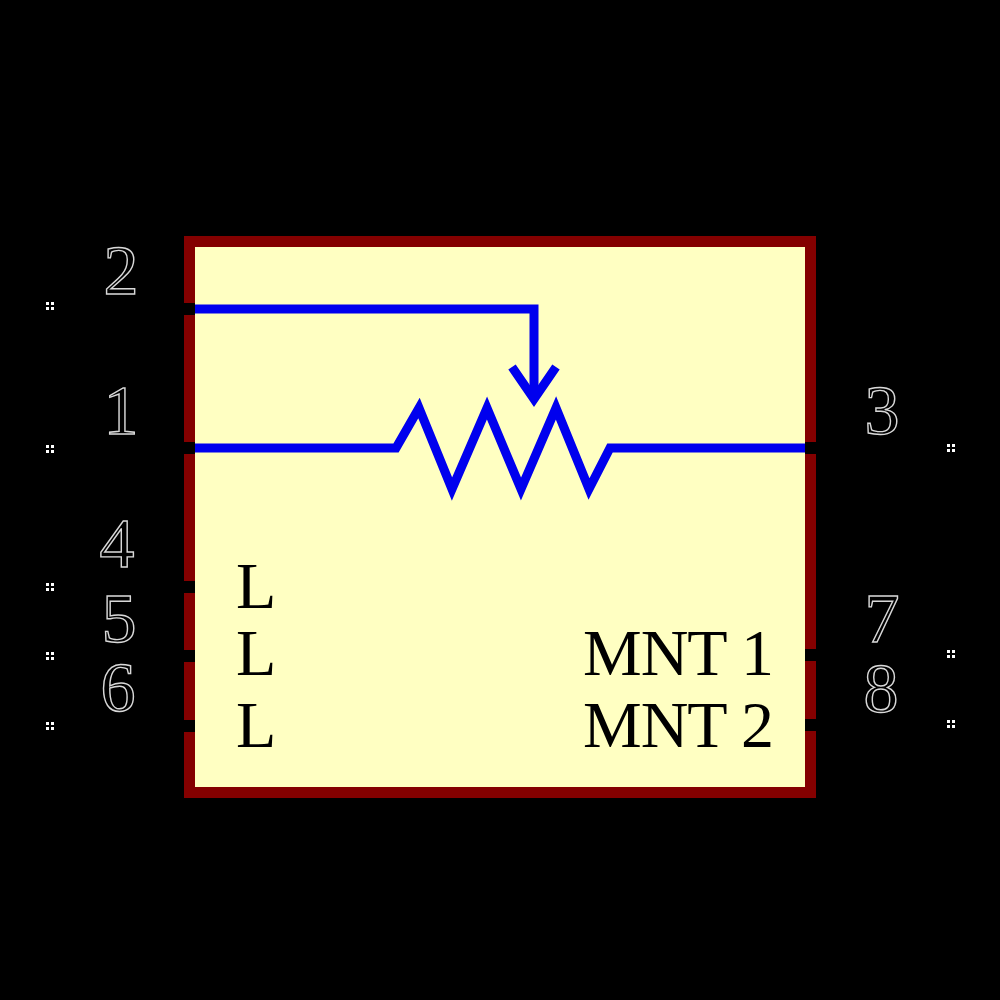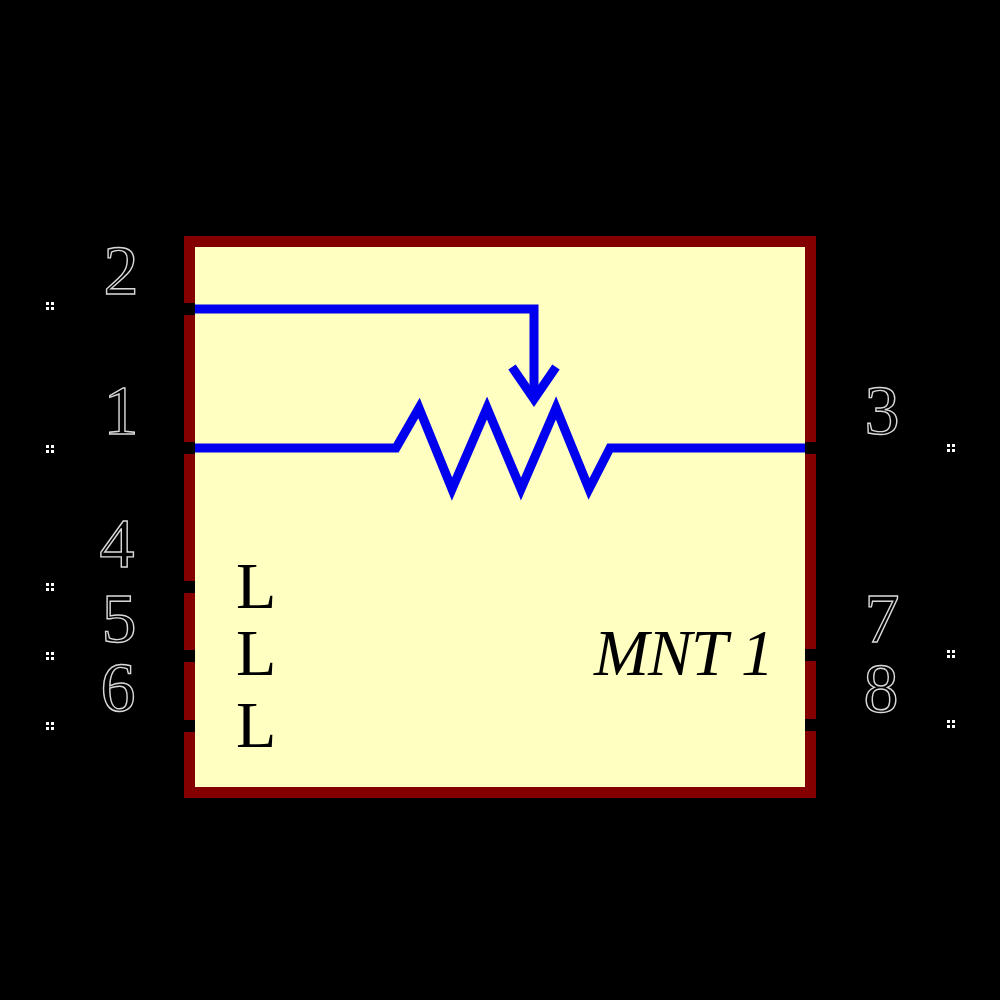--- a/index.html
+++ b/index.html
@@ -64,21 +64,20 @@
     position: absolute;
     transform: translateY(-52%);
     font-size: 66px;
     line-height: 1;
     white-space: nowrap;
     color: var(--pin-label);
   }
   .pin-label.align-right {
     text-align: center;
     letter-spacing: -1px;
-    font-style: italic;
   }
   .marker {
     position: absolute;
     width: 2.5px; height: 2.5px;
     background: var(--pin-marker);
     box-shadow: 5px 0 0 var(--pin-marker),
                 0 5px 0 var(--pin-marker),
                 5px 5px 0 var(--pin-marker);
   }
 </style>
@@ -121,14 +120,15 @@
   <span class="marker" style="left:46px; top:722px"></span>
   <span class="marker" style="left:947px; top:444px"></span>
   <span class="marker" style="left:947px; top:650px"></span>
   <span class="marker" style="left:947px; top:720px"></span>
 
   <span class="pin-label" style="left:236px; top:587px">L</span>
   <span class="pin-label" style="left:236px; top:654px">L</span>
   <span class="pin-label" style="left:236px; top:726px">L</span>
 
   <span class="pin-label align-right" style="right:227px; top:654px">MNT 1</span>
+  <span class="pin-label align-right" style="right:227px; top:726px">MNT 2</span>
 
 </div>
 
 </body></html>

